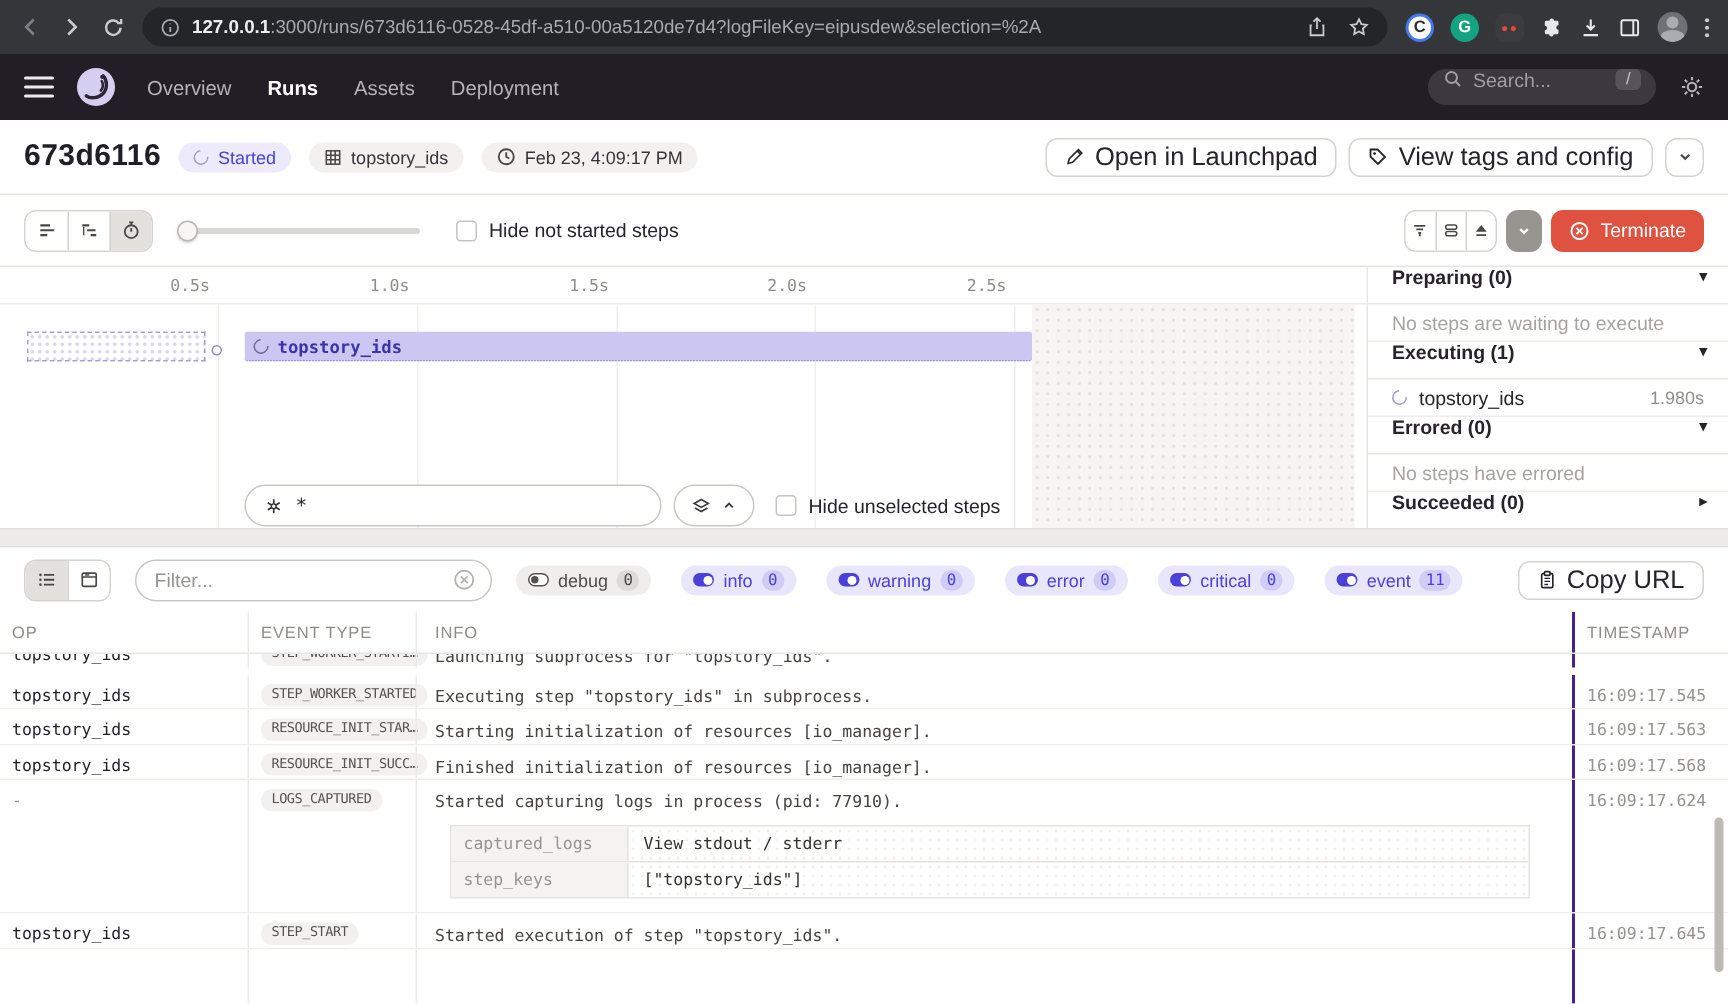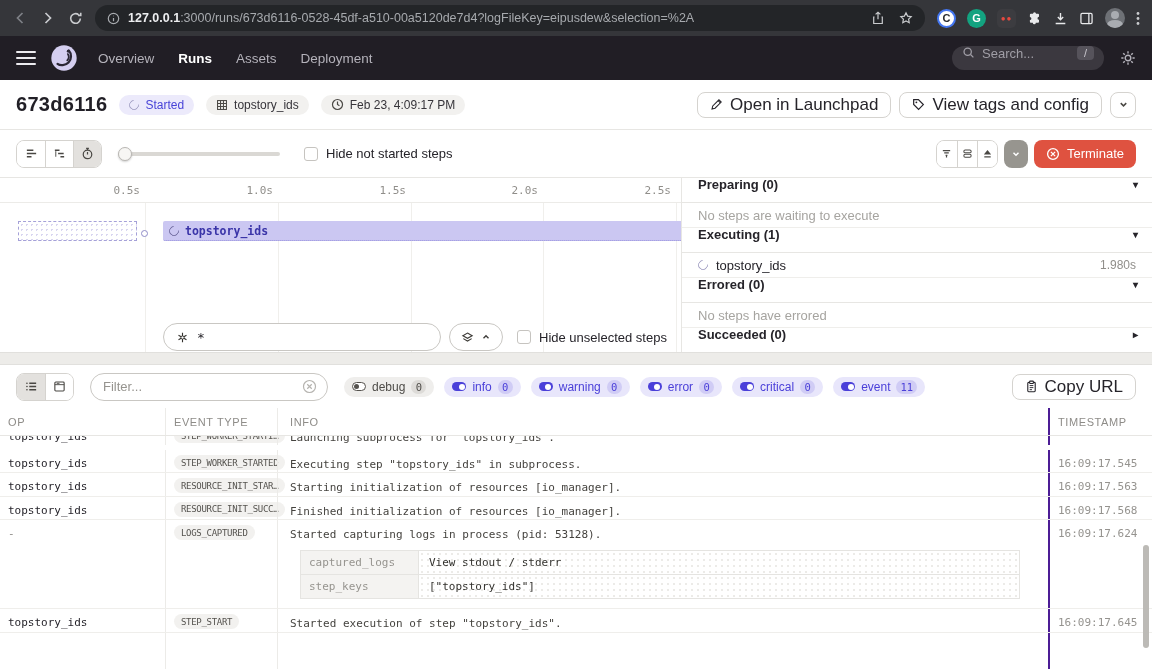--- a/index.html
+++ b/index.html
@@ -61,21 +61,21 @@
   .slider .thumb{position:absolute;top:0;left:0;width:14px;height:14px;border-radius:50%;background:#F7F6F4;border:1px solid #B9B7B3;box-shadow:0 1px 2px rgba(0,0,0,.18)}
   .cb{width:14px;height:14px;border:1px solid #C6C4C0;border-radius:3px;background:#fff;flex:none}
   .cb-label{font-size:13px;color:#26242A;margin-left:8px}
   .right-tools{margin-left:auto;display:flex;align-items:center;gap:6px}
   .btn-dark{display:flex;align-items:stretch;height:28px;border-radius:8px;overflow:hidden;font-size:13px}
   .btn-dark .drop{background:#97958F;width:24px;display:flex;align-items:center;justify-content:center;color:#fff}
   .btn-danger{display:inline-flex;align-items:center;gap:7px;height:28px;background:#DF5240;color:#fff;font-size:13px;border-radius:8px;padding:0 12px;border:none}
 
   
   .main{position:absolute;top:178px;left:0;right:0;height:174px;display:flex}
-  .gantt{width:682px;position:relative;border-right:1px solid #E7E6E3;overflow:hidden;background:#fff}
+  .gantt{width:912px;position:relative;border-right:1px solid #E7E6E3;overflow:hidden;background:#fff}
   .axis{position:absolute;top:0;left:0;right:0;height:25px;border-bottom:1px solid #ECEBE8;background:#fff;z-index:2}
   .tick-label{position:absolute;top:6px;transform:translateX(-100%);padding-right:5px;font-size:11px;color:#908E8A}
   .gridline{position:absolute;top:25px;bottom:0;width:1px;background:#F0EFEC}
   .future{position:absolute;left:688px;right:8px;top:25px;bottom:0;background-color:#F6F5F3;background-image:radial-gradient(#E4E2DF 1px,transparent 1px);background-size:7px 7px}
   .dash-box{position:absolute;left:18px;top:43px;width:119px;height:20px;border:1px dashed #A5A1D8;background-image:radial-gradient(#D9D6F0 1px,transparent 1px);background-size:5px 5px}
   .connector{position:absolute;left:141px;top:52px;width:7px;height:7px;border:1.4px solid #908CC8;border-radius:50%;background:#fff}
   .gbar{position:absolute;left:163px;top:43px;width:525px;height:20px;background:#CBC7F2;border-radius:2px;border-bottom:1px dotted #938DDB;display:flex;align-items:center;gap:6px;padding:0 6px}
   .gbar .spin{border-color:#6F6A9E;border-top-color:transparent;flex:none}
   .gbar-label{font-family:"DejaVu Sans Mono",monospace;font-size:11.5px;font-weight:bold;color:#3A34A8}
   .opfilter{position:absolute;left:163px;top:145px;height:28px;display:flex;align-items:center;gap:8px;z-index:3}
@@ -89,21 +89,21 @@
   .sec-b{display:flex;align-items:center;height:25px;flex:none;padding:0 16px;color:#A6A4A0;border-bottom:1px solid #EFEEEB}
   .step-row{display:flex;align-items:center;gap:8px;height:25px;flex:none;padding:0 16px;border-bottom:1px solid #EFEEEB;color:#26242A}
   .step-row .dur{margin-left:auto;color:#908E8A;font-size:12px}
 
   .divider{position:absolute;top:352px;left:0;right:0;height:13px;background:#EDECE9;border-top:1px solid #E1E0DD;border-bottom:1px solid #E1E0DD}
 
   
   .logbar{position:absolute;top:365px;left:0;right:0;height:43px;background:#fff;display:flex;align-items:center;gap:16px;padding:0 16px}
   .filter-input{width:238px;height:28px;border:1px solid #C9C7C3;border-radius:14px;background:#fff;display:flex;align-items:center;padding:0 10px 0 12px;color:#96948F;font-size:13px}
   .filter-input .clear{margin-left:auto;color:#B5B3AF;display:flex}
-  .levels{display:flex;gap:10px;align-items:center}
+  .levels{display:flex;gap:20px;align-items:center}
   .pill{display:inline-flex;align-items:center;gap:6px;height:20px;border-radius:10px;padding:0 8px;font-size:12px}
   .pill.off{background:#EFEEEC;color:#4E4C48}
   .pill.on{background:#E8E6FB;color:#4B40D9}
   .mt{width:14px;height:9px;border-radius:5px;position:relative;display:inline-block;flex:none}
   .pill.off .mt{border:1.5px solid #55524E;background:#fff}
   .pill.off .mt::after{content:"";position:absolute;left:.5px;top:.5px;width:5px;height:5px;border-radius:50%;background:#55524E}
   .pill.on .mt{background:#4B40D9}
   .pill.on .mt::after{content:"";position:absolute;right:1.5px;top:1.5px;width:6px;height:6px;border-radius:50%;background:#fff}
   .count{height:14px;min-width:15px;padding:0 4px;border-radius:7px;font-size:10.5px;display:inline-flex;align-items:center;justify-content:center;font-family:"DejaVu Sans Mono",monospace}
   .pill.off .count{background:#DDDBD8;color:#4E4C48}
@@ -559,21 +559,21 @@
           <div class="c-type"><span class="type-badge">RESOURCE_INIT_SUCC…</span></div>
           <div class="c-info">
             <div>Finished initialization of resources [io_manager].</div>
           </div>
           <div class="c-ts">16:09:17.568</div>
         </div>
         <div class="lt-row">
           <div class="c-op dash">-</div>
           <div class="c-type"><span class="type-badge">LOGS_CAPTURED</span></div>
           <div class="c-info">
-            <div>Started capturing logs in process (pid: 53128).</div>
+            <div>Started capturing logs in process (pid: 77910).</div>
             <div class="meta">
               <div class="meta-row">
                 <div class="meta-k">captured_logs</div>
                 <div class="meta-v">View stdout / stderr</div>
               </div>
               <div class="meta-row">
                 <div class="meta-k">step_keys</div>
                 <div class="meta-v">["topstory_ids"]</div>
               </div>
             </div>

